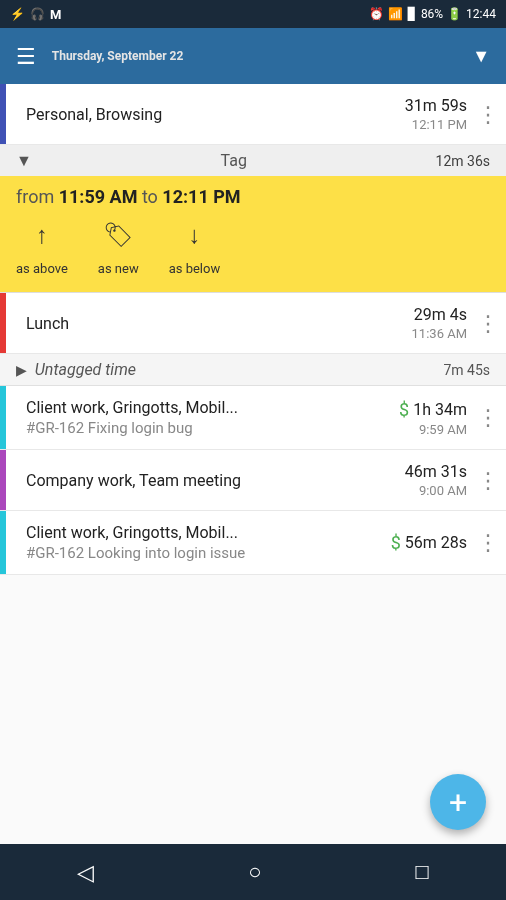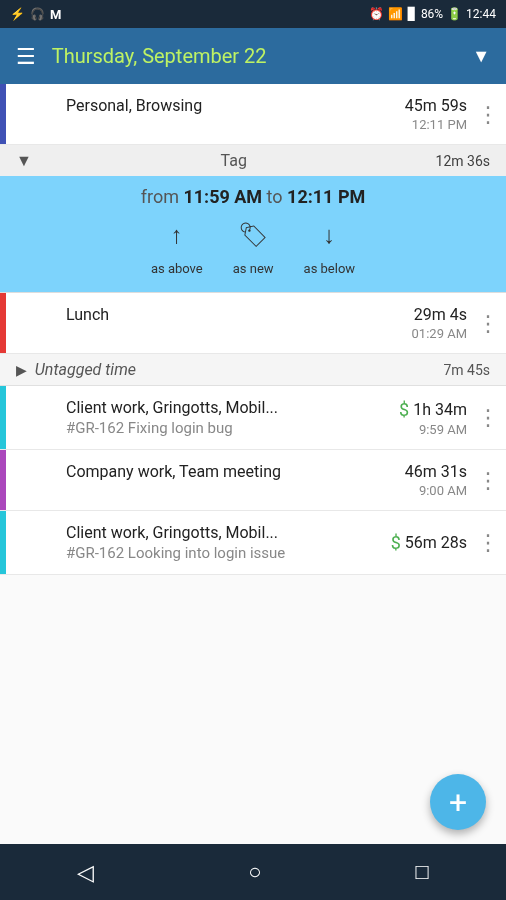--- a/index.html
+++ b/index.html
@@ -30,23 +30,23 @@
     .header {
       background: #2c6b9e;
       height: 56px;
       display: flex;
       align-items: center;
       padding: 0 16px;
       gap: 16px;
     }
     .hamburger { color: white; font-size: 22px; cursor: pointer; }
     .header-title {
-      color: #bef264;
-      font-size: 20px;
-      font-weight: 400;
+      color: #e5e5e5;
+      font-size: 12px;
+      font-weight: 700;
       flex: 1;
     }
     .header-dropdown { color: white; font-size: 18px; }
 
     
     .content {
       height: calc(900px - 28px - 56px - 56px);
       overflow-y: auto;
       background: #fafafa;
     }
@@ -58,24 +58,24 @@
       align-items: stretch;
       border-bottom: 1px solid #e8e8e8;
       position: relative;
     }
     .entry-color-bar {
       width: 6px;
       flex-shrink: 0;
     }
     .entry-body {
       flex: 1;
-      padding: 12px 8px 12px 12px;
+      padding: 12px 8px 12px 20px;
       display: flex;
       flex-direction: column;
-      margin-left: 48px;
+      justify-content: center;
     }
     .entry-title {
       font-size: 16px;
       color: #222;
       font-weight: 400;
     }
     .entry-subtitle {
       font-size: 15px;
       color: #888;
       margin-top: 2px;
@@ -124,25 +124,25 @@
     .tag-header {
       display: flex;
       align-items: center;
       justify-content: space-between;
       padding: 6px 16px;
     }
     .tag-chevron { color: #555; font-size: 16px; }
     .tag-label { color: #555; font-size: 16px; }
     .tag-duration { color: #404040; font-size: 14px; }
     .tag-detail {
-      background: #7dd3fc;
+      background: #fde047;
       padding: 10px 16px 16px 16px;
       display: flex;
       flex-direction: column;
-      align-items: center;
+      align-items: flex-start;
     }
     .tag-time-range {
       font-size: 18px;
       color: #333;
       margin-bottom: 14px;
     }
     .tag-time-range .label-from { font-weight: 400; color: #555; }
     .tag-time-range .time-val { font-weight: 700; color: #222; }
     .tag-actions {
       display: flex;
@@ -247,21 +247,21 @@
 </div>
 
 <div class="content">
 
   <div class="entry-row">
     <div class="entry-color-bar personal-color"></div>
     <div class="entry-body">
       <span class="entry-title">Personal, Browsing</span>
     </div>
     <div class="entry-right">
-      <span class="entry-duration">45m 59s</span>
+      <span class="entry-duration">31m 59s</span>
       <span class="entry-time">12:11 PM</span>
     </div>
     <div class="entry-menu">⋮</div>
   </div>
 
   <div class="tag-section">
     <div class="tag-header">
       <span class="tag-chevron">▼</span>
       <span class="tag-label">Tag</span>
       <span class="tag-duration">12m 36s</span>
@@ -290,21 +290,21 @@
     </div>
   </div>
 
   <div class="entry-row">
     <div class="entry-color-bar lunch-color"></div>
     <div class="entry-body">
       <span class="entry-title">Lunch</span>
     </div>
     <div class="entry-right">
       <span class="entry-duration">29m 4s</span>
-      <span class="entry-time">01:29 AM</span>
+      <span class="entry-time">11:36 AM</span>
     </div>
     <div class="entry-menu">⋮</div>
   </div>
 
   <div class="untagged-row">
     <div class="untagged-left">
       <span class="untagged-chevron">▶</span>
       <span class="untagged-label">Untagged time</span>
     </div>
     <span class="untagged-duration">7m 45s</span>

